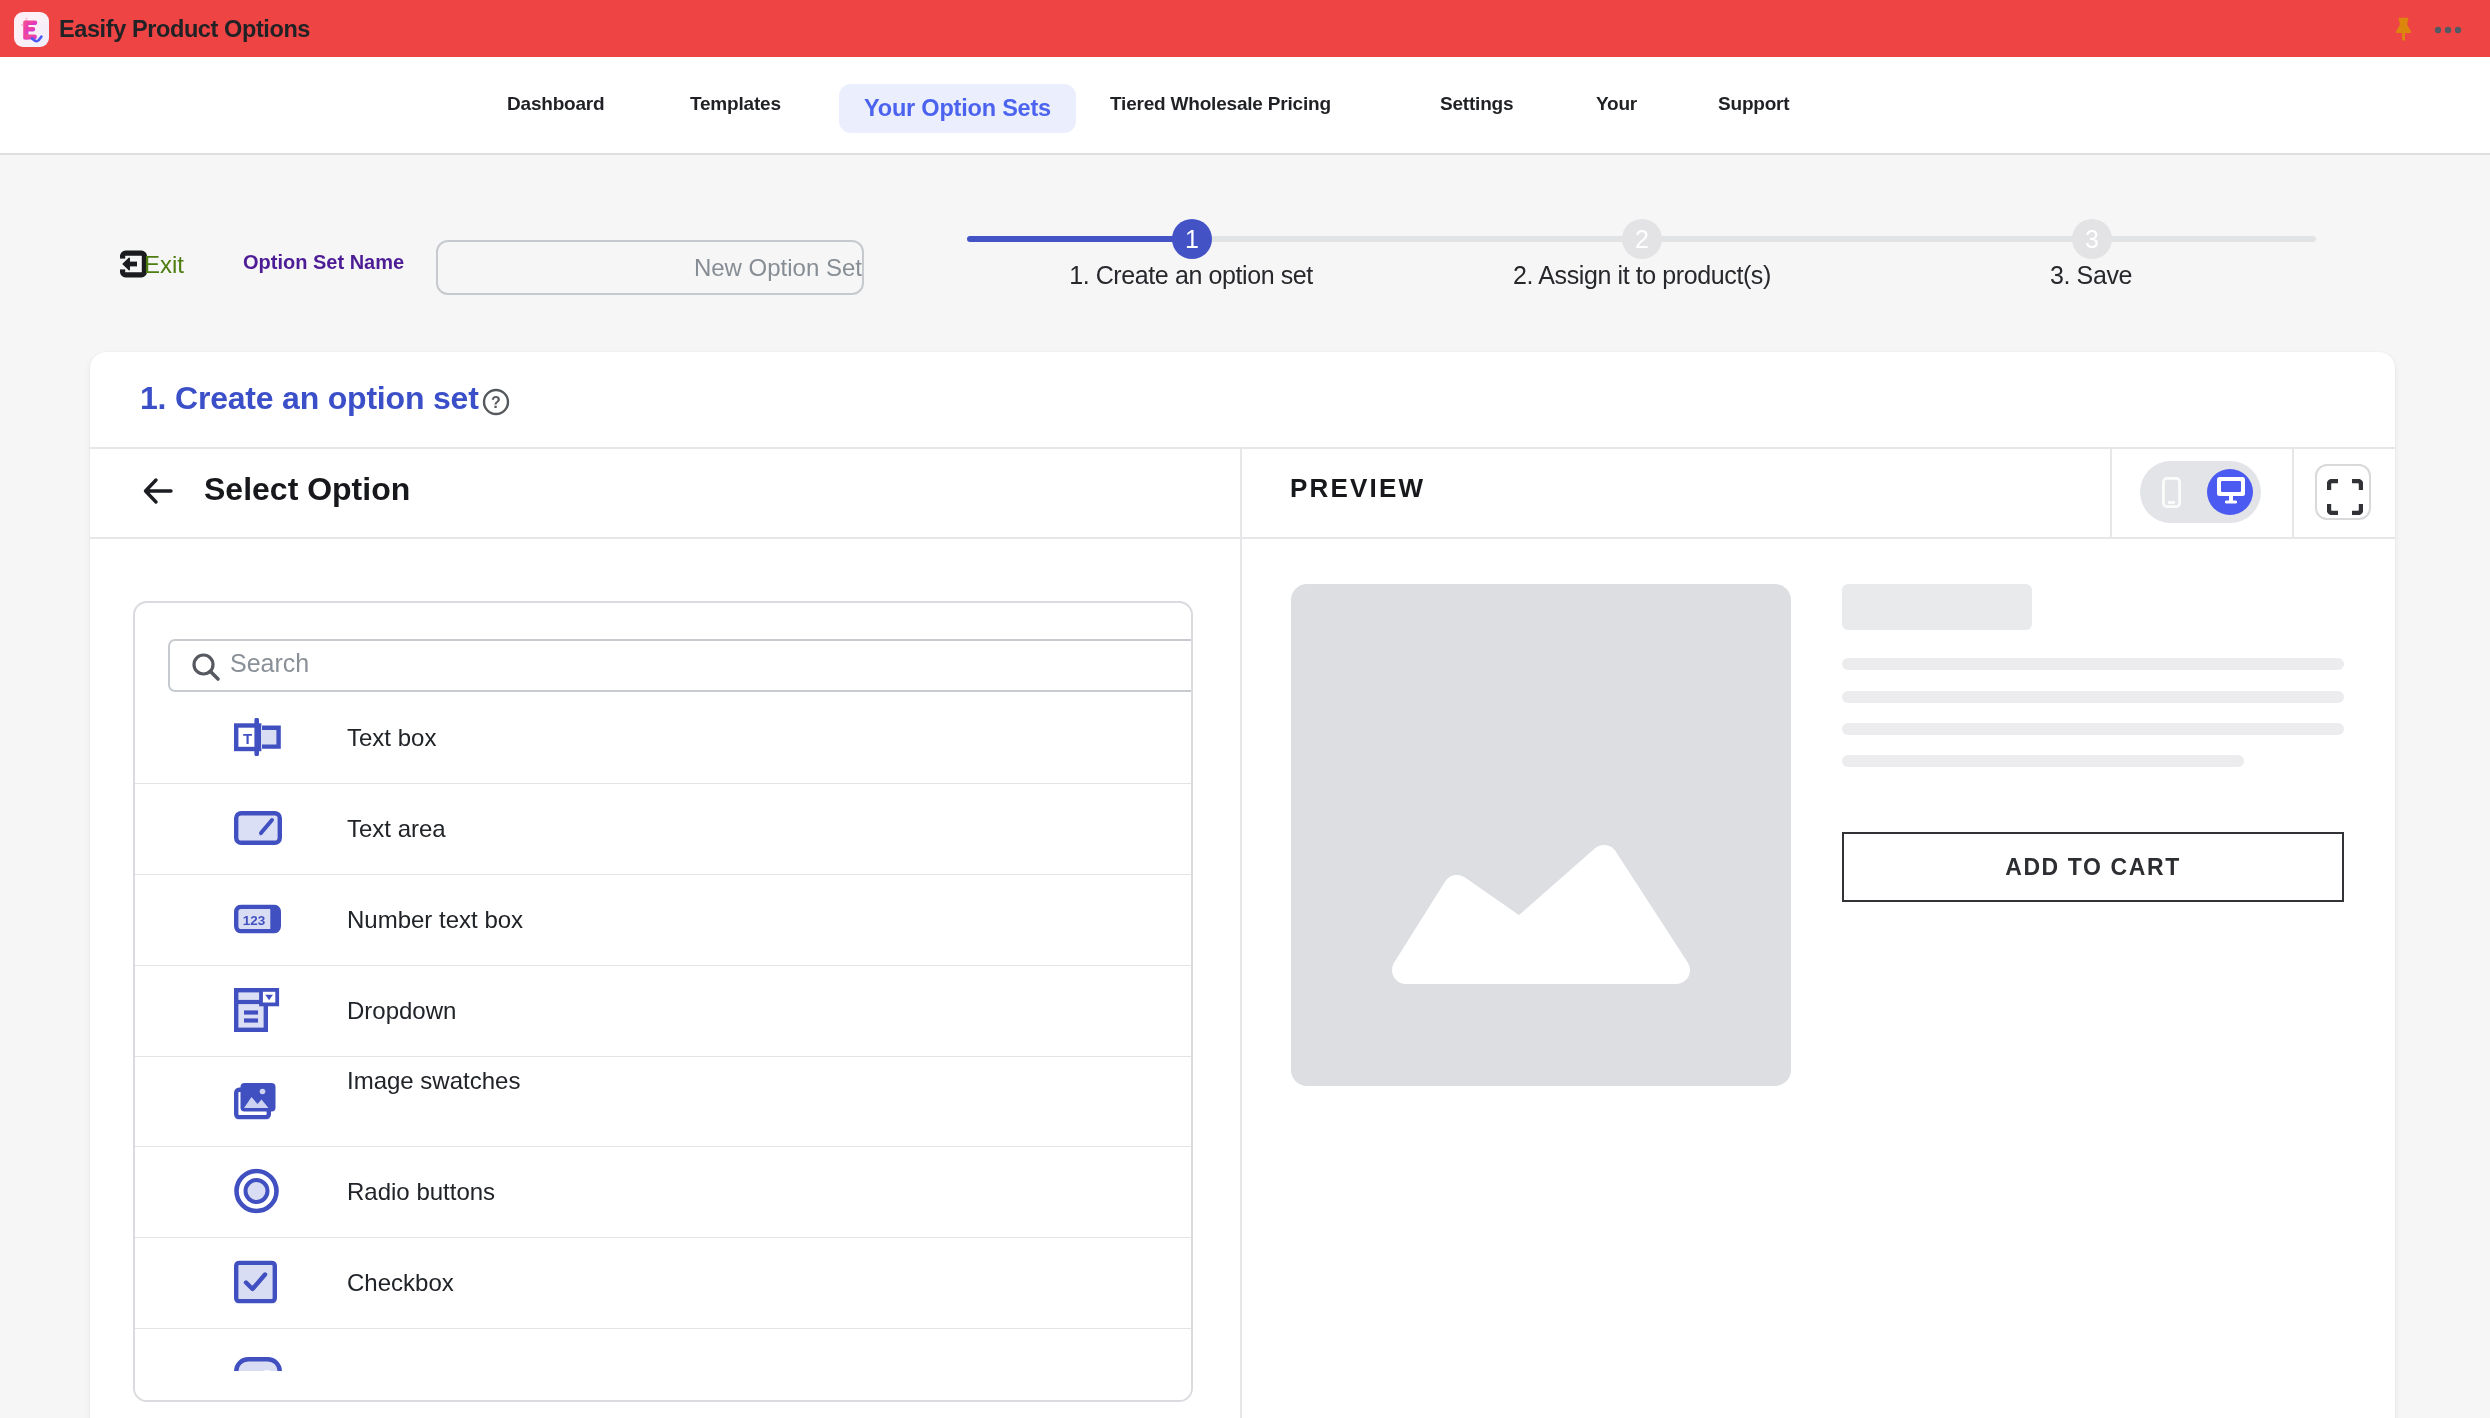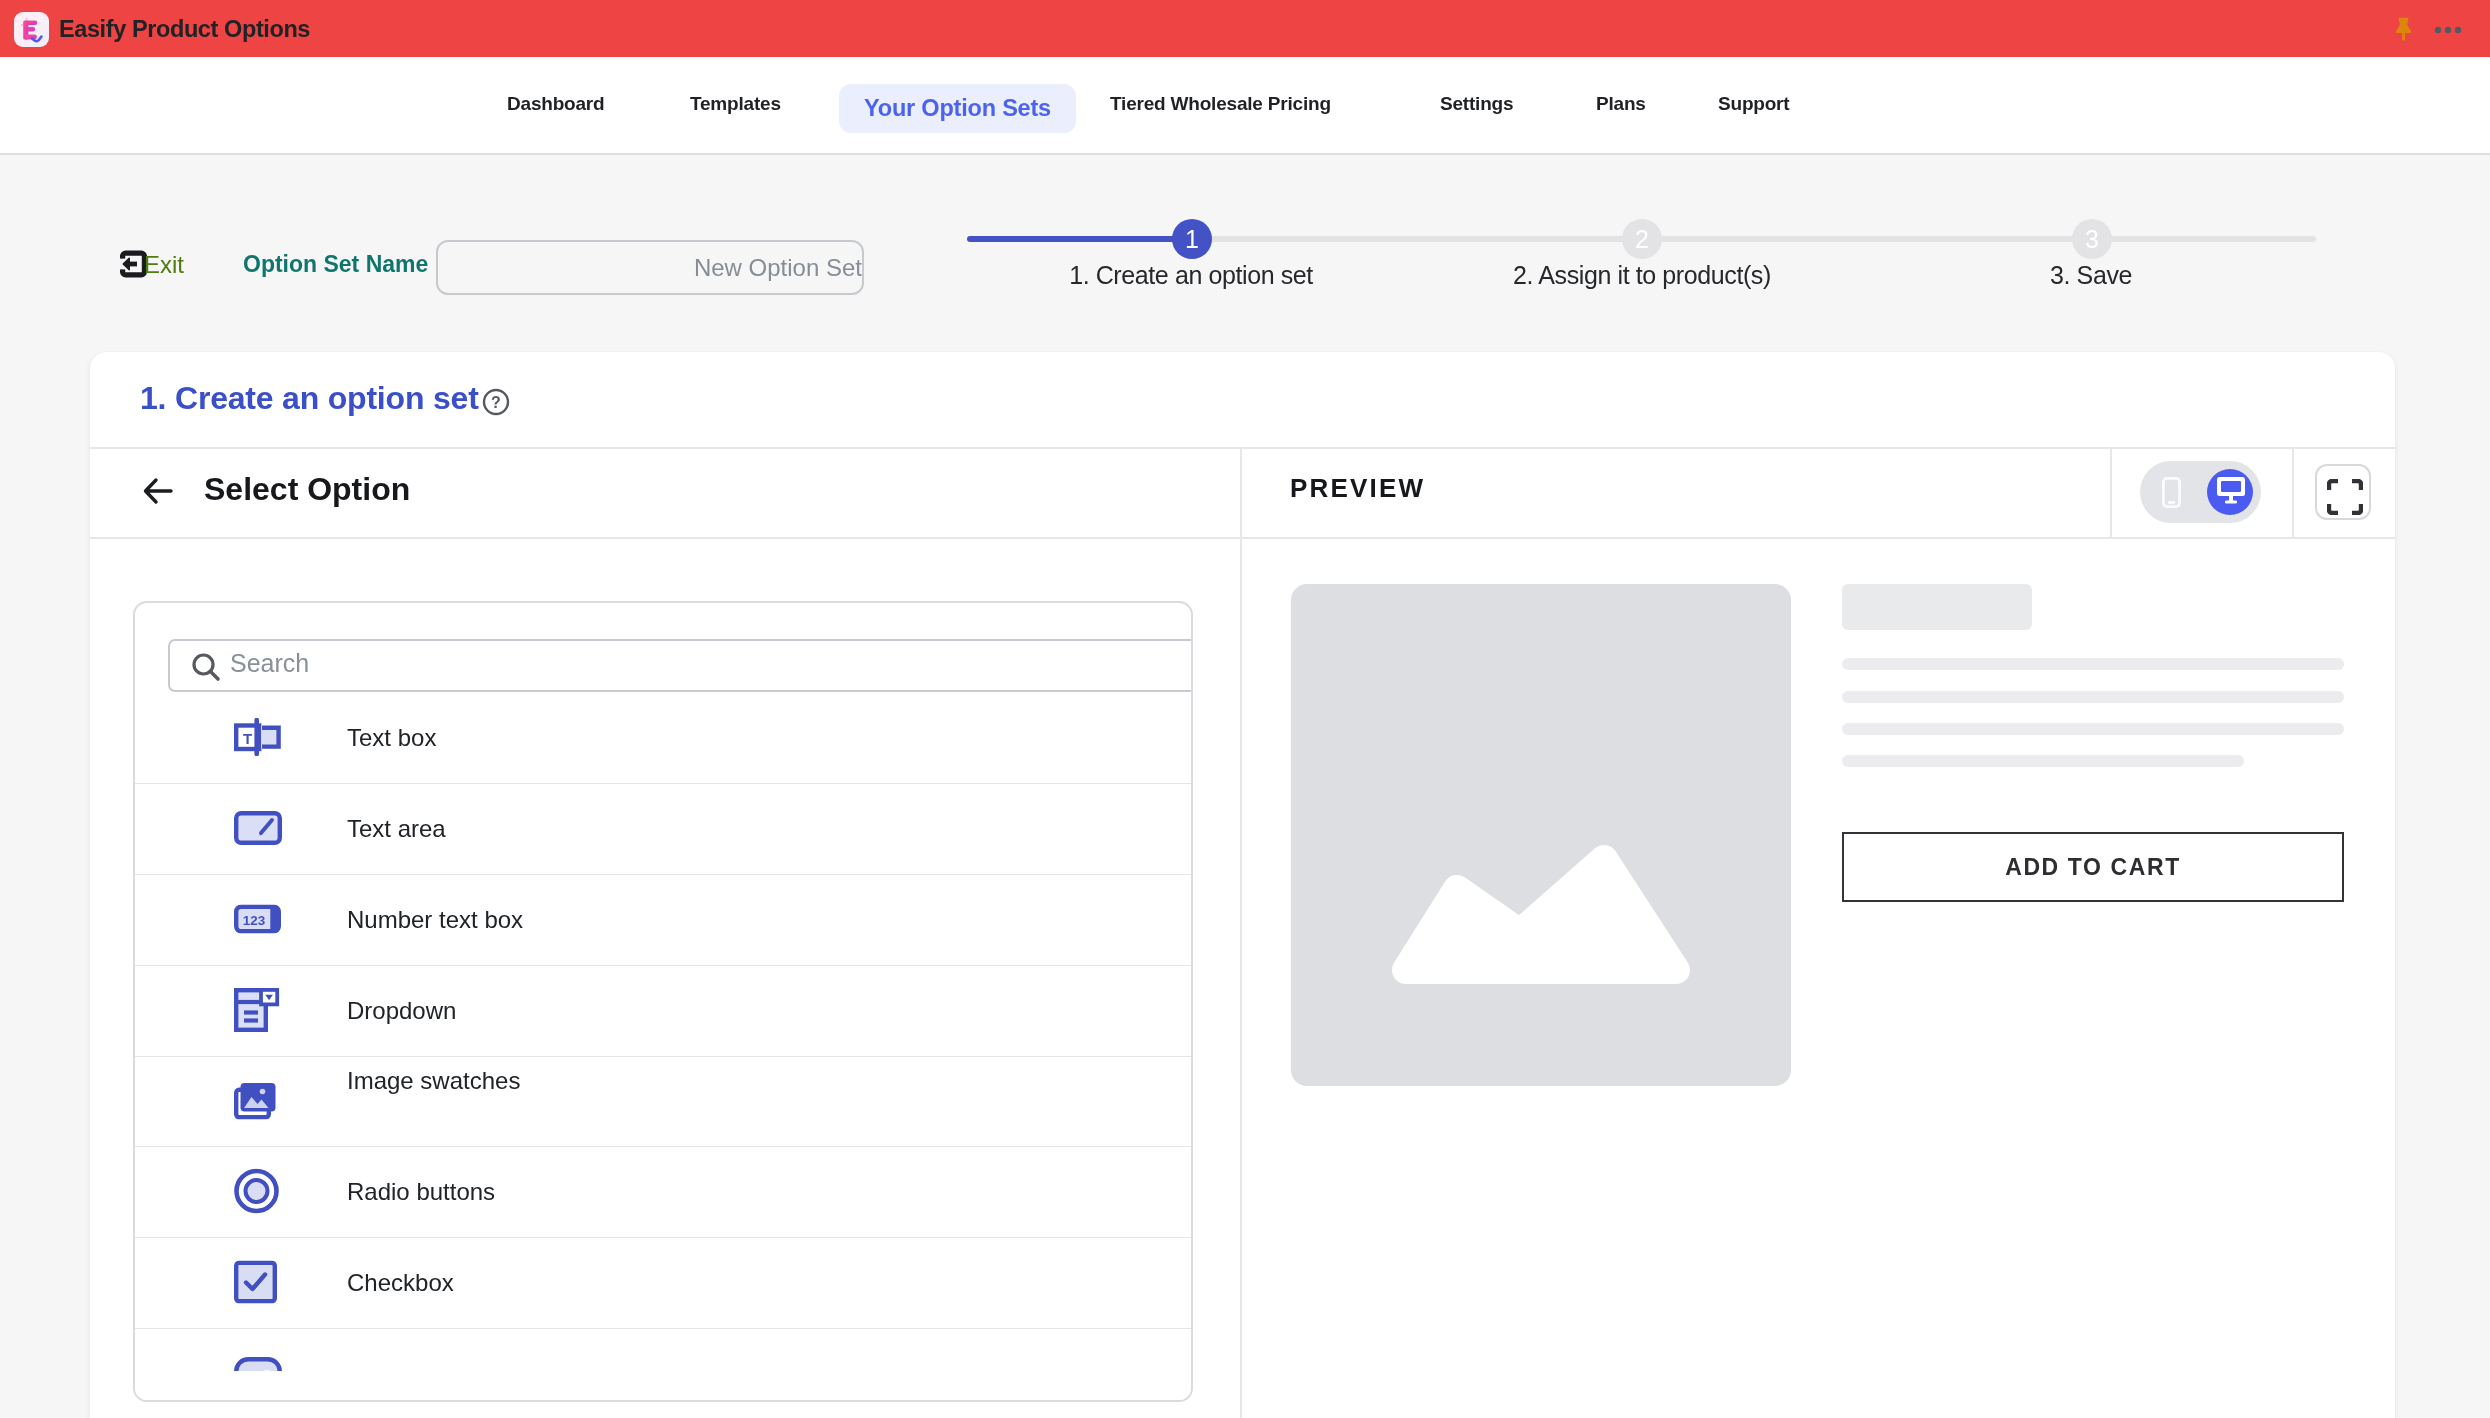--- a/index.html
+++ b/index.html
@@ -84,33 +84,33 @@
       <circle cx="24" cy="4" r="3.2" fill="#545a63"></circle>
   </svg>
 </div>
 
 <div id="nav">
   <div class="navitem" style="left:507px;">Dashboard</div>
   <div class="navitem" style="left:690px;">Templates</div>
   <div class="navactive">Your Option Sets</div>
   <div class="navitem" style="left:1110px;">Tiered Wholesale Pricing</div>
   <div class="navitem" style="left:1440px;">Settings</div>
-  <div class="navitem" style="left:1596px;">Plans</div>
+  <div class="navitem" style="left:1596px;">Your</div>
   <div class="navitem" style="left:1718px;">Support</div>
 </div>
 
 <div id="exitrow">
   <svg class="abs" style="left:120px; top:95px;" width="27" height="28" viewBox="0 0 27 28">
     <rect x="2.6" y="3.1" width="21.8" height="21.8" rx="3" fill="none" stroke="#1a1c1f" stroke-width="5.2"></rect>
     <rect x="-1" y="8.6" width="7" height="10.8" fill="#f6f6f7"></rect>
     <path d="M17 14 H5" fill="none" stroke="#1a1c1f" stroke-width="4.8"></path>
     <path d="M9.2 8.2 L3.2 14 L9.2 19.8 Z" fill="#1a1c1f" stroke="#1a1c1f" stroke-width="1.5" stroke-linejoin="round"></path>
   </svg>
   <div class="abs" style="left:144px; top:96px; font-size:24px; color:#4d7c0f;">Exit</div>
-  <div class="abs" style="left:243px; top:96px; font-size:23px; font-weight:700; color:#0f766e;">Option Set Name</div>
+  <div class="abs" style="left:243px; top:96px; font-size:20px; font-weight:700; color:#4c1d95;">Option Set Name</div>
   <div class="abs" style="left:436px; top:85px; width:428px; height:55px; border:2px solid #c6cace; border-radius:12px;text-align:right;">
     <div style="margin:12px 0 0 18px; font-size:24px; color:#878d94;">New Option Set</div>
   </div>
 
   <div class="stepline" style="left:967px;  width:225px; background:#4353c6;"></div>
   <div class="stepline" style="left:1192px; width:1124px; background:#e2e3e5;"></div>
   <div class="stepc" style="left:1172px; background:#4353c6;">1</div>
   <div class="stepc" style="left:1622px; background:#e3e3e5;">2</div>
   <div class="stepc" style="left:2072px; background:#e3e3e5;">3</div>
   <div class="steplbl" style="left:1191px;">1. Create an option set</div>

